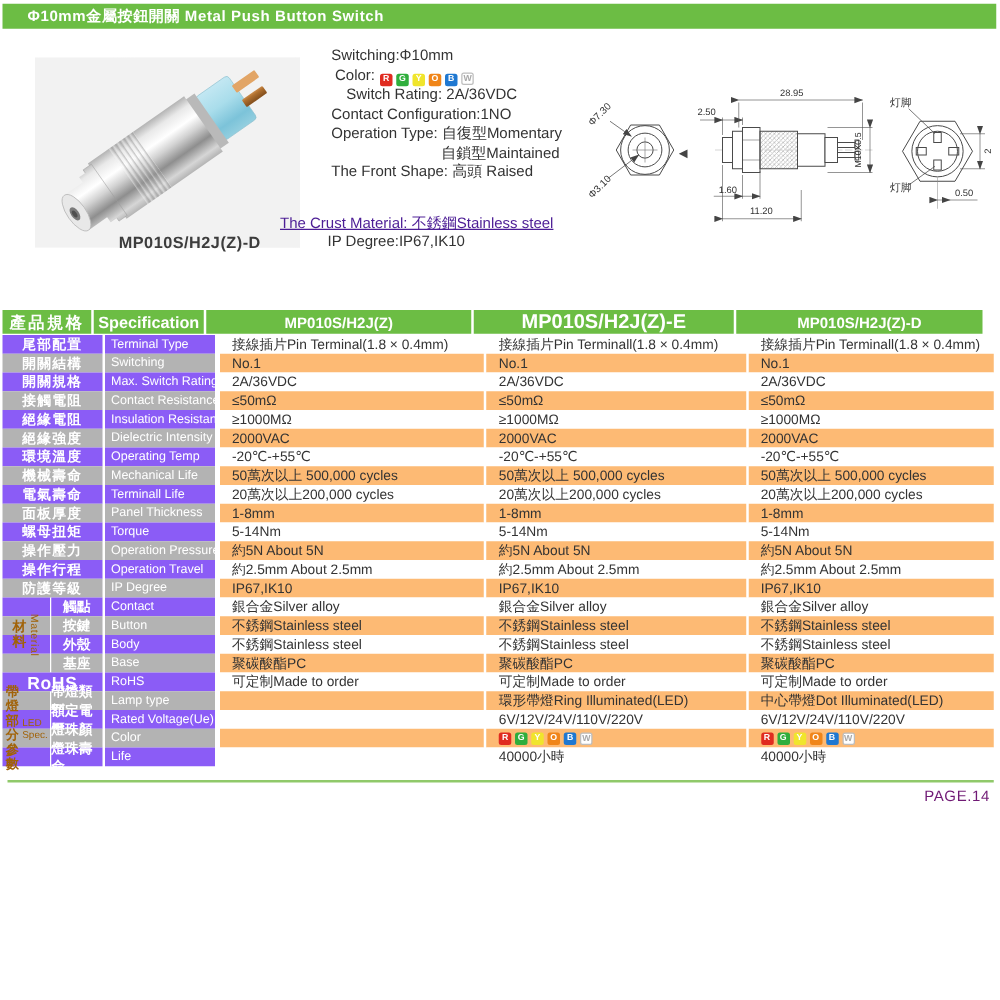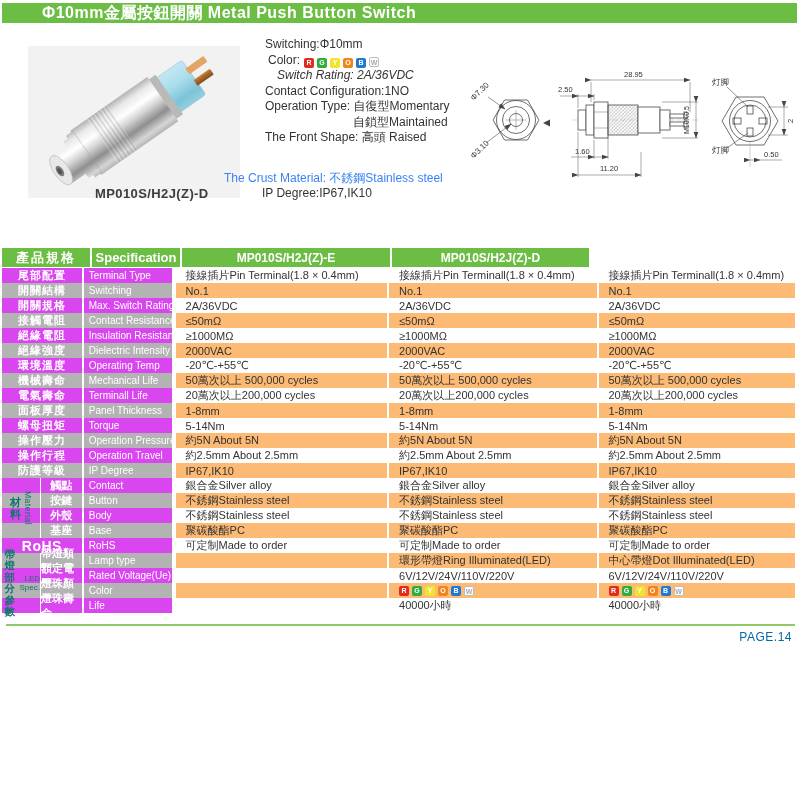--- a/index.html
+++ b/index.html
@@ -1,72 +1,72 @@
 <!DOCTYPE html>
 <html style="--green: #6cbd44; --line: #90c96a;"><head>
 <meta charset="utf-8">
 <style>
   html,body{margin:0;padding:0;background:#fff;}
   body{width:800px;height:800px;position:relative;overflow:hidden;
        font-family:"Liberation Sans","DejaVu Sans",sans-serif;-webkit-font-smoothing:antialiased;}
   .page{position:absolute;inset:0;}
   
   .titlebar{position:absolute;left:2px;top:3px;right:3px;height:20px;background:var(--green,#6cbd44);
-    color:#fff;font-size:16px;font-weight:600;line-height:20px;padding-left:40px;letter-spacing:.5px;}
+    color:#fff;font-size:12px;font-weight:600;line-height:20px;padding-left:20px;letter-spacing:.5px;}
   
   .photo{position:absolute;left:28px;top:46px;width:212px;height:152px;background:linear-gradient(135deg,#f6f6f6,#ececec);}
   .model-label{position:absolute;left:95px;top:186px;font-size:13px;font-weight:bold;color:#3c3c3c;letter-spacing:.4px;}
   
   .desc{position:absolute;left:265px;top:37px;font-size:12px;color:#333;}
   .desc-line{height:15.5px;line-height:15.5px;white-space:nowrap;}
   .desc-line.dl1{margin-left:3px;}
-  .desc-line.dl2{margin-left:12px;font-style:italic;}
+  .desc-line.dl2{margin-left:12px;}
   .desc-line.dl5{margin-left:88px;}
-  .crust{position:absolute;left:224px;top:170px;font-size:12px;color:#3b82f6;}
+  .crust{position:absolute;left:224px;top:170px;font-size:12px;color:#4c1d95;text-decoration:underline;}
   .ipline{position:absolute;left:262px;top:186px;font-size:12px;color:#333;}
   .chip{display:inline-block;width:10px;height:10px;border-radius:2px;margin-right:3px;
     font-weight:bold;font-size:7px;line-height:10px;text-align:center;vertical-align:-1px;box-sizing:border-box;}
   
   .drawings{position:absolute;left:448px;top:30px;}
   
   .spec-table{position:absolute;left:2px;top:248px;width:793px;}
   .thead{display:flex;height:19px;margin-bottom:1px;}
   .thead>div{background:var(--green,#6cbd44);color:#fff;display:flex;align-items:center;justify-content:center;
     font-weight:bold;box-sizing:border-box;}
-  .h0{width:88px;margin-right:2px;font-size:13px;letter-spacing:2px;}
+  .h0{width:71px;margin-right:2px;font-size:13px;letter-spacing:2px;}
   .h1{width:88px;margin-right:2px;font-size:13px;}
   .h2{width:212px;margin-right:2px;font-size:12px;}
-  .h3{width:208px;margin-right:2px;font-size:12px;}
+  .h3{width:208px;margin-right:2px;font-size:16px;}
   .h4{width:197px;font-size:12px;}
   .trow{display:flex;height:15px;}
   .trow>div{box-sizing:border-box;display:flex;align-items:center;}
   .cg{width:38px;margin-right:1px;}
   .c0{width:80px;margin-right:2px;justify-content:center;color:#fff;font-size:11px;font-weight:bold;letter-spacing:1px;}
   .c0.narrow{width:41px;letter-spacing:0;}
   .c0.big{font-size:14px;letter-spacing:.5px;}
   .c1{width:88px;margin-right:4px;color:#fff;font-size:10px;padding-left:5px;white-space:nowrap;overflow:hidden;}
   .cv{color:#333;font-size:11px;padding-left:10px;white-space:nowrap;overflow:hidden;}
   .c2{width:212px;margin-right:2px;}
   .c3{width:208px;margin-right:2px;}
   .c4{width:197px;}
-  .trow.odd .c0,.trow.odd .c1,.trow.odd .cg{background:#d946ef;}
+  .trow.odd .c0,.trow.odd .c1,.trow.odd .cg{background:#8b5cf6;}
   .trow.even .c0,.trow.even .c1,.trow.even .cg{background:#b3b3b3;}
   .trow.odd .cv{background:#ffffff;text-align:right;}
   .trow.even .cv{background:#fdba74;}
   
-  .grp{position:absolute;left:0;width:38px;height:60px;display:flex;align-items:center;justify-content:center;color:#0f766e;}
+  .grp{position:absolute;left:0;width:38px;height:60px;display:flex;align-items:center;justify-content:center;color:#a16207;}
   .grp-material{top:230px;flex-direction:row;}
   .grp-led{top:305px;flex-direction:row;}
   .zh-stack{display:block;width:13px;font-size:11px;font-weight:bold;line-height:12px;word-break:break-all;text-align:center;}
   .zh-stack.wide{width:24px;font-size:10.5px;line-height:11.5px;}
   .en-vert{writing-mode:vertical-rl;font-size:8.5px;letter-spacing:.5px;margin-left:1px;}
-  .en-small{font-size:8px;line-height:9px;text-align:right;width:34px;}
+  .en-small{font-size:8px;line-height:9px;text-align:left;width:34px;}
   
   .footer-line{position:absolute;left:6px;top:624px;width:789px;height:2px;background:var(--line,#90c96a);}
-  .page-num{position:absolute;right:8px;top:630px;font-size:12px;color:#0369a1;letter-spacing:.5px;}
+  .page-num{position:absolute;right:8px;top:630px;font-size:12px;color:#701a75;letter-spacing:.5px;}
 </style>
 </head>
 <body>
 
 <div class="page">
 
   <div class="titlebar">Φ10mm金屬按鈕開關 Metal Push Button Switch</div>
 
   <div class="photo">
     <svg width="212" height="152" viewBox="0 0 212 152">
@@ -215,20 +215,21 @@
     <text x="264" y="55" font-size="8.5" fill="#333">灯脚</text>
     <text x="264" y="123" font-size="8.5" fill="#333">灯脚</text>
     <text transform="rotate(-90 342,91)" x="340" y="94" font-size="7.5" fill="#333">2</text>
     <text x="316" y="127" font-size="7.5" fill="#333">0.50</text>
   </svg>
 
   <div class="spec-table">
     <div class="thead">
       <div class="h0">產品規格</div>
       <div class="h1">Specification</div>
+      <div class="h2">MP010S/H2J(Z)</div>
       <div class="h3">MP010S/H2J(Z)-E</div>
       <div class="h4">MP010S/H2J(Z)-D</div>
     </div>
     <div class="tbody">
         <div class="trow odd">
           <div class="c0">尾部配置</div>
           <div class="c1">Terminal Type</div>
           <div class="cv c2">接線插片Pin Terminal(1.8 × 0.4mm)</div>
           <div class="cv c3">接線插片Pin Terminall(1.8 × 0.4mm)</div>
           <div class="cv c4">接線插片Pin Terminall(1.8 × 0.4mm)</div>

